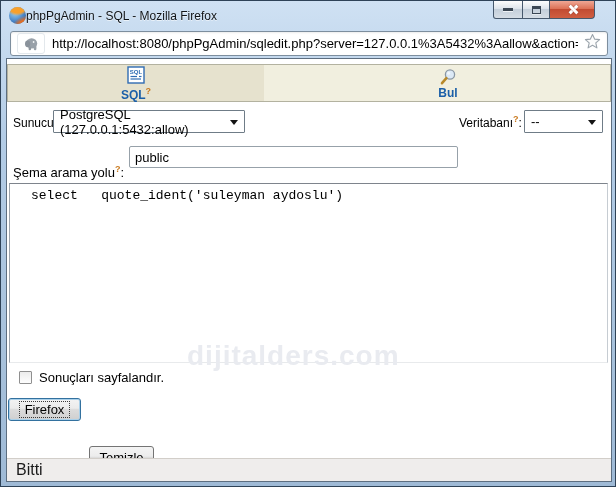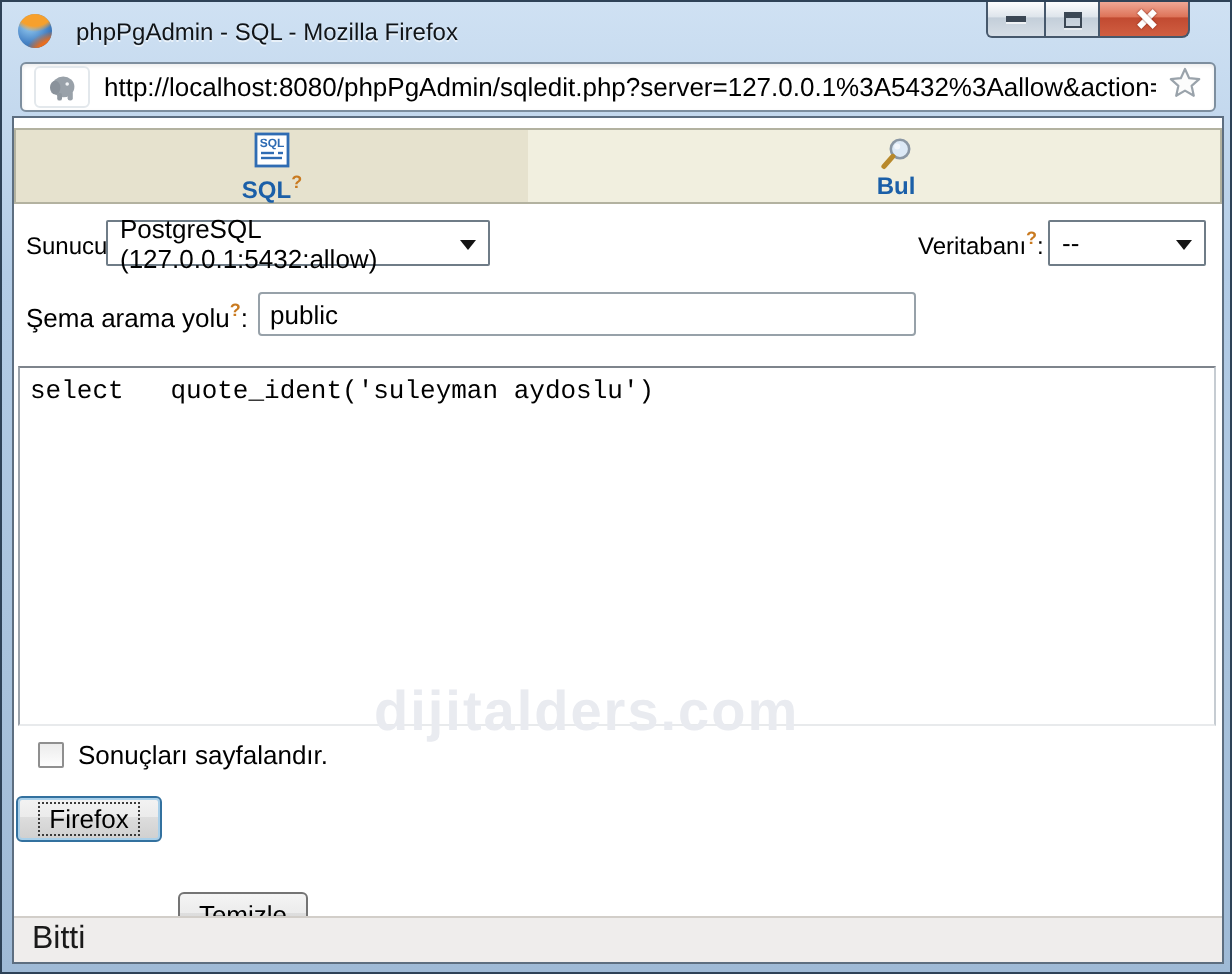--- a/index.html
+++ b/index.html
@@ -15,21 +15,21 @@
   
   .titlebar{ position:absolute; left:0; top:0; width:100%; height:27px;
     display:flex; align-items:center; padding:2px 0 0 8px; }
   .fx-icon{ width:17px; height:17px; border-radius:50%;
     background:radial-gradient(circle at 35% 30%, #9fd4f5 0%, #4a86c8 55%, #1d4f8c 100%);
     position:relative; overflow:hidden; flex:0 0 auto; }
   .fx-icon::before{ content:""; position:absolute; left:-2px; top:-3px; width:21px; height:12px;
     background:radial-gradient(ellipse at 60% 0%, #f7a02c 55%, rgba(247,160,44,0) 72%); transform:rotate(-18deg); }
   .fx-icon::after{ content:""; position:absolute; right:-3px; bottom:-4px; width:16px; height:12px;
     background:radial-gradient(ellipse at 100% 100%, #e86e1f 50%, rgba(232,110,31,0) 75%); }
-  .title-text{ margin-left:12px; font-size:12px; color:#101418; text-shadow:0 1px 0 rgba(255,255,255,.6); }
+  .title-text{ margin-left:0; font-size:12px; color:#101418; text-shadow:0 1px 0 rgba(255,255,255,.6); }
 
   .controls{ position:absolute; top:0; right:20px; display:flex; }
   .ctrl{ height:18px; border:1px solid #46586c; border-top:none;
     background:linear-gradient(#fdfdfd,#dde4eb 45%,#c3ced9 46%,#d6dee6);
     display:flex; align-items:center; justify-content:center; cursor:pointer; }
   .ctrl-min{ width:30px; border-radius:0 0 0 3px; }
   .ctrl-max{ width:28px; margin-left:-1px; }
   .ctrl-close{ width:46px; margin-left:-1px; border-radius:0 0 4px 0;
     background:linear-gradient(#efa795,#dd7257 45%,#c14a31 46%,#d05e41); }
   .glyph-min{ width:10px; height:3px; background:#3b4754; box-shadow:0 1px 0 rgba(255,255,255,.7); }
@@ -72,21 +72,21 @@
   .fakeselect .arrow{ position:absolute; right:6px; top:9px; width:0; height:0;
     border-left:4px solid transparent; border-right:4px solid transparent; border-top:5px solid #141414; }
 
   .schema-input{ position:absolute; left:128px; top:145px; width:329px; height:22px;
     border:1px solid #97a1a9; border-radius:2px; font-size:13px; padding:0 5px;
     font-family:Liberation Sans, sans-serif; color:#000; }
 
   .sql-area{ position:absolute; left:8px; top:182px; width:599px; height:180px;
     border:1px solid; border-color:#7e848c #c6ccd2 #e8eaec #9ba2aa;
     font-family:"Liberation Mono","DejaVu Sans Mono",monospace; font-size:13px; line-height:15px;
-    padding:4px 5px; resize:none; color:#000; background:#fff; outline:none; }
+    padding:4px 21px; resize:none; color:#000; background:#fff; outline:none; }
 
   .watermark{ position:absolute; left:186px; top:339px; font-size:28px; font-weight:bold;
     letter-spacing:1px; color:#e9ebf0; pointer-events:none; }
 
   .cb{ position:absolute; left:18px; top:370px; width:13px; height:13px;
     border:1px solid #8f8f8f; border-radius:1px; background:linear-gradient(#ececec,#fdfdfd); cursor:pointer; }
   .cb-label{ position:absolute; left:38px; top:369px; font-size:13px; color:#000; }
 
   .btn{ position:absolute; height:23px; font-size:13px; color:#000; border-radius:3px;
     display:flex; align-items:center; justify-content:center; cursor:pointer;
@@ -170,21 +170,21 @@
     <span>PostgreSQL (127.0.0.1:5432:allow)</span>
     <span class="arrow"></span>
   </div>
 
   <span class="lbl" style="left:458px; top:113px;"><span>Veritabanı</span><sup class="help">?</sup><span>:</span></span>
   <div class="fakeselect" style="left:523px; top:109px; width:79px;">
     <span>--</span>
     <span class="arrow"></span>
   </div>
 
-  <span class="lbl" style="left:12px; top:149px; font-size:13px;text-align:right;"><span>Şema arama yolu</span><sup class="help">?</sup><span>:</span></span>
+  <span class="lbl" style="left:12px; top:163px; font-size:13px;text-align:right;"><span>Şema arama yolu</span><sup class="help">?</sup><span>:</span></span>
   <input class="schema-input" type="text" value="public" style="">
 
   <textarea class="sql-area" spellcheck="false" style="">select   quote_ident('suleyman aydoslu')</textarea>
 
   <div class="watermark">dijitalders.com</div>
 
   <div class="cb"></div>
   <span class="cb-label">Sonuçları sayfalandır.</span>
 
   <div class="btn btn-exec">

